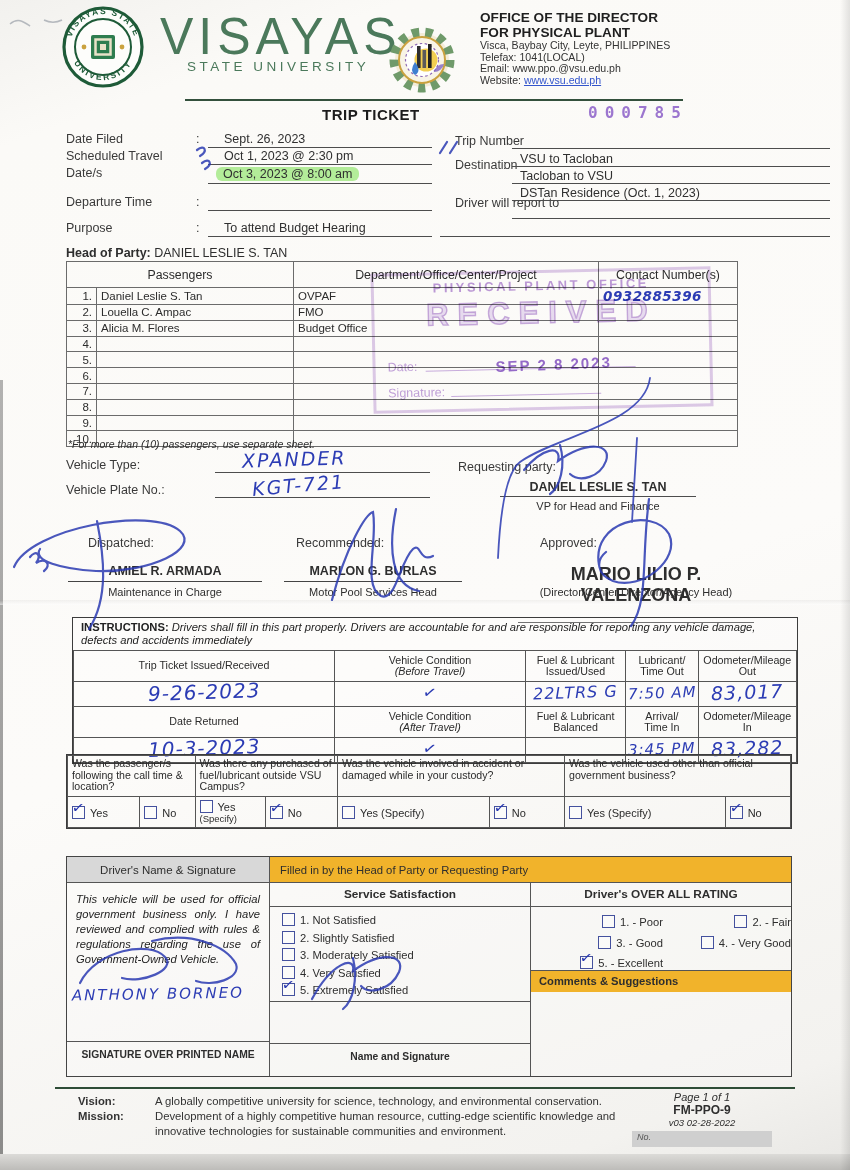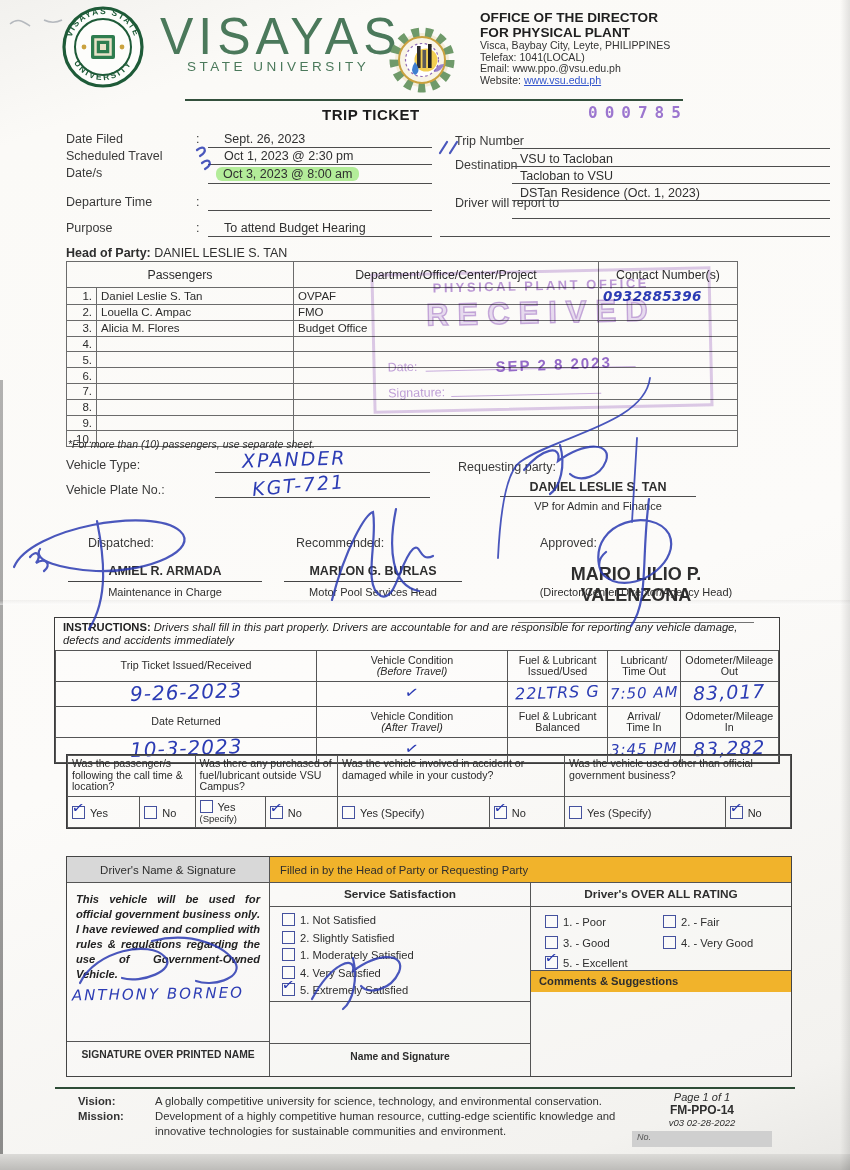--- a/index.html
+++ b/index.html
@@ -30,21 +30,21 @@
   .ptable{border:1.6px solid #4a4a4a;}
   
   .stamp{position:absolute;left:372px;top:270px;width:334px;height:134px;transform:rotate(-1.3deg);
     border:3px solid rgba(168,120,205,.45);mix-blend-mode:multiply;opacity:.85;z-index:6;}
   .stamp .l1{text-align:center;margin-top:5px;font-size:13px;font-weight:bold;letter-spacing:2.5px;color:rgba(152,98,198,.75);}
   .stamp .l2{text-align:center;margin-top:2px;font-size:31px;font-weight:bold;letter-spacing:9px;color:rgba(175,130,215,.30);-webkit-text-stroke:1.4px rgba(160,110,200,.65);}
   .stamp .row{position:absolute;left:12px;font-size:12.5px;color:rgba(152,98,198,.7);}
   .stamp .dval{position:absolute;font-size:15px;font-weight:bold;letter-spacing:2px;color:#8451c4;transform:rotate(-1deg);}
   .stamp .srule{position:absolute;border-bottom:1.6px solid rgba(152,98,198,.6);height:0;}
   
-  .ibox{position:absolute;left:54px;top:617px;width:724px;border:1.8px solid #3c3c3c;background:rgba(255,255,255,.25);}
+  .ibox{position:absolute;left:72px;top:617px;width:724px;border:1.8px solid #3c3c3c;background:rgba(255,255,255,.25);}
   .icap{padding:3px 8px 3px;font-size:11.2px;font-style:italic;color:#222;line-height:13px;}
   .icap b{font-style:normal;}
   .itable{width:100%;font-size:10.7px;color:#2b2b2b;table-layout:fixed;}
   .itable td{border:1px solid #555;text-align:center;line-height:11.5px;padding:1px 2px;overflow:visible;}
   .itable .hrow td{height:28px;}
   .itable .vrow td{height:22px;}
   .itable .sub{font-style:italic;}
   .hwv{font-size:19px;letter-spacing:1px;display:inline-block;transform:rotate(-2deg);}
   
   .qbox{position:absolute;left:66px;top:754px;width:724px;border:1.8px solid #3c3c3c;}
@@ -57,26 +57,26 @@
   .spec{font-size:9.5px;}
   
   .fb{position:absolute;left:66px;top:856px;width:724px;border:1.7px solid #444;display:flex;flex-direction:column;background:rgba(255,255,255,.2);}
   .fb .hrow{display:flex;height:26px;}
   .fb .dh{width:202px;background:#d8d8d8;border-right:1px solid #555;font-size:11.5px;text-align:center;line-height:26px;border-bottom:1px solid #555;}
   .fb .fh{flex:1;background:#f1b32b;font-size:11.3px;line-height:26px;padding-left:10px;border-bottom:1px solid #555;}
   .fb .body{display:flex;height:193px;}
   .colL{width:202px;border-right:1px solid #555;display:flex;flex-direction:column;}
   .colM{width:260px;border-right:1px solid #555;display:flex;flex-direction:column;}
   .colR{flex:1;display:flex;flex-direction:column;}
-  .pledge{flex:1;padding:9px 9px 0;font-size:11.2px;font-style:italic;text-align:justify;line-height:15px;color:#222;font-weight:bold;}
+  .pledge{flex:1;padding:9px 9px 0;font-size:11.2px;font-style:italic;text-align:justify;line-height:15px;color:#222;}
   .caption{height:27px;border-top:1px solid #555;text-align:center;font-weight:bold;font-size:10.3px;padding-top:7px;}
   .colhead{height:23px;border-bottom:1px solid #555;text-align:center;font-weight:bold;font-size:11.8px;line-height:23px;}
   .svc{padding:6px 0 0 12px;}
   .svc .it{margin-bottom:4.5px;font-size:11.2px;}
-  .rgrid{display:grid;grid-template-columns:118px 1fr;row-gap:7px;padding:8px 0 0 14px;font-size:11.2px;height:55px;}
+  .rgrid{display:grid;grid-template-columns:118px 1fr;row-gap:7px;padding:8px 0 0 14px;font-size:11.2px;height:55px;text-align:right;}
   .cmh{height:21px;background:#f1b32b;font-weight:bold;font-size:11.2px;line-height:21px;padding-left:8px;border-top:1px solid #555;}
   .sigzoneM{height:46px;border-top:1px solid #555;}
   .itemsM{height:88px;}
   
   .fline{position:absolute;left:55px;top:1087px;width:740px;border-bottom:2.5px solid #2e4d37;}
   .foot{font-size:11.3px;color:#333;line-height:14.5px;}
   .fright{position:absolute;left:632px;top:1091px;width:140px;text-align:center;}
   .nobox{margin-top:3px;background:#cfcfcf;height:15px;font-size:9px;font-style:italic;color:#555;text-align:left;padding:1px 0 0 5px;}
   .band{position:absolute;left:0;right:0;bottom:0;height:16px;background:linear-gradient(#dcdbd8,#bdbcb9);}
   svg{display:block;}
@@ -270,21 +270,21 @@
 
   <div class="abs lbl" style="left:66px;top:458px">Vehicle Type:</div>
   <div class="rule" style="left:215px;top:472px;width:215px"></div>
   <div class="abs hw" style="left:242px;top:448px;font-size:19px;letter-spacing:2px;transform:rotate(-2deg)">XPANDER</div>
   <div class="abs lbl" style="left:66px;top:483px">Vehicle Plate No.:</div>
   <div class="rule" style="left:215px;top:497px;width:215px"></div>
   <div class="abs hw" style="left:252px;top:474px;font-size:19px;letter-spacing:2px;transform:rotate(-5deg)">KGT-721</div>
 
   <div class="abs lbl" style="left:458px;top:460px">Requesting party:</div>
   <div class="abs" style="left:500px;top:480px;width:196px;text-align:center;font-size:12.5px;font-weight:bold;border-bottom:1.4px solid #4d4d4d;padding-bottom:2px">DANIEL LESLIE S. TAN</div>
-  <div class="abs" style="left:500px;top:500px;width:196px;text-align:center;font-size:11px">VP for Admin and Finance</div>
+  <div class="abs" style="left:500px;top:500px;width:196px;text-align:center;font-size:11px">VP for Head and Finance</div>
 
   <div class="abs lbl" style="left:88px;top:536px">Dispatched:</div>
   <div class="abs lbl" style="left:296px;top:536px">Recommended:</div>
   <div class="abs lbl" style="left:540px;top:536px">Approved:</div>
   <div class="abs" style="left:68px;top:564px;width:194px;text-align:center;font-size:12.5px;font-weight:bold;border-bottom:1.6px solid #444;padding-bottom:3px">AMIEL R. ARMADA</div>
   <div class="abs" style="left:68px;top:586px;width:194px;text-align:center;font-size:11px">Maintenance in Charge</div>
   <div class="abs" style="left:284px;top:564px;width:178px;text-align:center;font-size:12.5px;font-weight:bold;border-bottom:1.6px solid #444;padding-bottom:3px">MARLON G. BURLAS</div>
   <div class="abs" style="left:284px;top:586px;width:178px;text-align:center;font-size:11px">Motor Pool Services Head</div>
   <div class="abs" style="left:518px;top:564px;width:236px;text-align:center;font-size:18px;font-weight:bold;border-bottom:1.6px solid #444;padding-bottom:16px">MARIO LILIO P. VALENZONA</div>
   <div class="abs" style="left:518px;top:586px;width:236px;text-align:center;font-size:11px">(Director/Center Director/Agency Head)</div>
@@ -378,21 +378,21 @@
     <div class="body">
       <div class="colL">
         <div class="pledge">This vehicle will be used for official government business only.  I have reviewed and complied with rules &amp; regulations regarding the use of Government-Owned Vehicle.</div>
         <div class="caption">SIGNATURE OVER PRINTED NAME</div>
       </div>
       <div class="colM">
         <div class="colhead">Service Satisfaction</div>
         <div class="svc itemsM">
           <div class="it"><span class="cb"><i class="mk"></i></span><span>1.  Not Satisfied</span></div>
           <div class="it"><span class="cb"><i class="mk"></i></span><span>2.  Slightly Satisfied</span></div>
-          <div class="it"><span class="cb"><i class="mk"></i></span><span>1.  Moderately Satisfied</span></div>
+          <div class="it"><span class="cb"><i class="mk"></i></span><span>3.  Moderately Satisfied</span></div>
           <div class="it"><span class="cb"><i class="mk"></i></span><span>4.  Very Satisfied</span></div>
           <div class="it"><span class="cb"><i class="mk">✓</i></span><span>5.  Extremely Satisfied</span></div>
         </div>
         <div class="sigzoneM"></div>
         <div class="caption">Name and Signature</div>
       </div>
       <div class="colR">
         <div class="colhead">Driver's OVER ALL RATING</div>
         <div class="rgrid">
           <div><span class="cb"><i class="mk"></i></span><span>1. - Poor</span></div>
@@ -409,21 +409,21 @@
 
   <div class="abs hw" style="left:72px;top:985px;font-size:15px;letter-spacing:2px;transform:rotate(-1deg);z-index:12">ANTHONY BORNEO</div>
 
   <div class="fline"></div>
   <div class="abs foot" style="left:78px;top:1094px;font-weight:bold">Vision:</div>
   <div class="abs foot" style="left:155px;top:1094px;width:480px">A globally competitive university for science, technology, and environmental conservation.</div>
   <div class="abs foot" style="left:78px;top:1109px;font-weight:bold">Mission:</div>
   <div class="abs foot" style="left:155px;top:1109px;width:480px">Development of a highly competitive human resource, cutting-edge scientific knowledge and innovative technologies for sustainable communities and environment.</div>
   <div class="fright">
     <div style="font-size:11px;font-style:italic">Page 1 of 1</div>
-    <div style="font-size:12px;font-weight:bold">FM-PPO-14</div>
+    <div style="font-size:12px;font-weight:bold">FM-PPO-9</div>
     <div style="font-size:9.5px;font-style:italic">v03 02-28-2022</div>
     <div class="nobox">No.</div>
   </div>
 
   <svg class="abs" style="left:0;top:0;z-index:11;pointer-events:none" width="850" height="1170">
     <g stroke="#2a3ab2" stroke-width="2.2" fill="none" stroke-linecap="round" opacity=".85">
 
       <path d="M197,150 c8,-6 11,1 3,6 m2,7 c8,-6 11,1 3,6"></path>
       <path d="M440,153 l7,-11 m3,11 l7,-11"></path>
 

